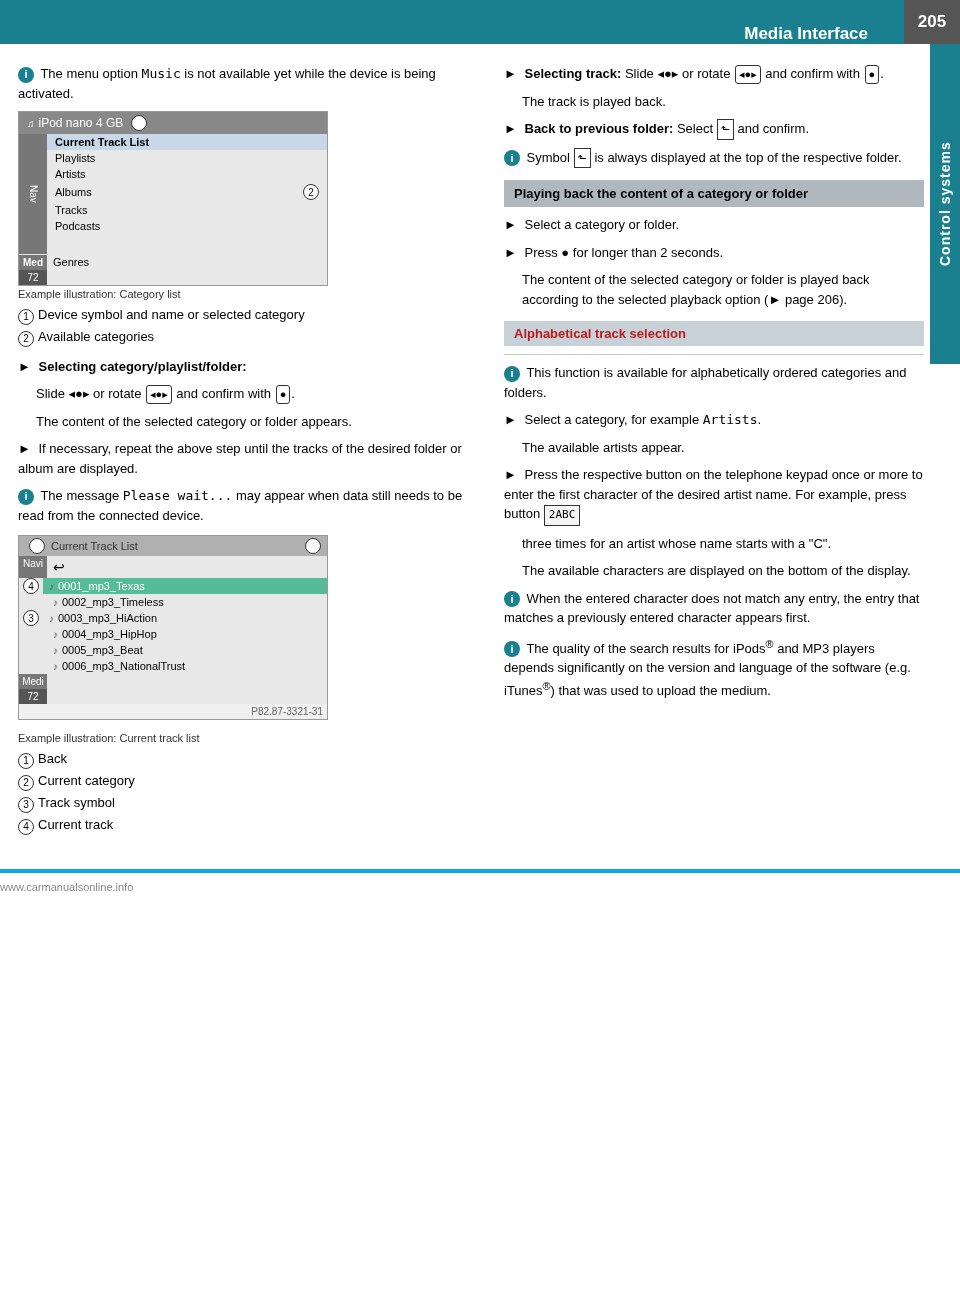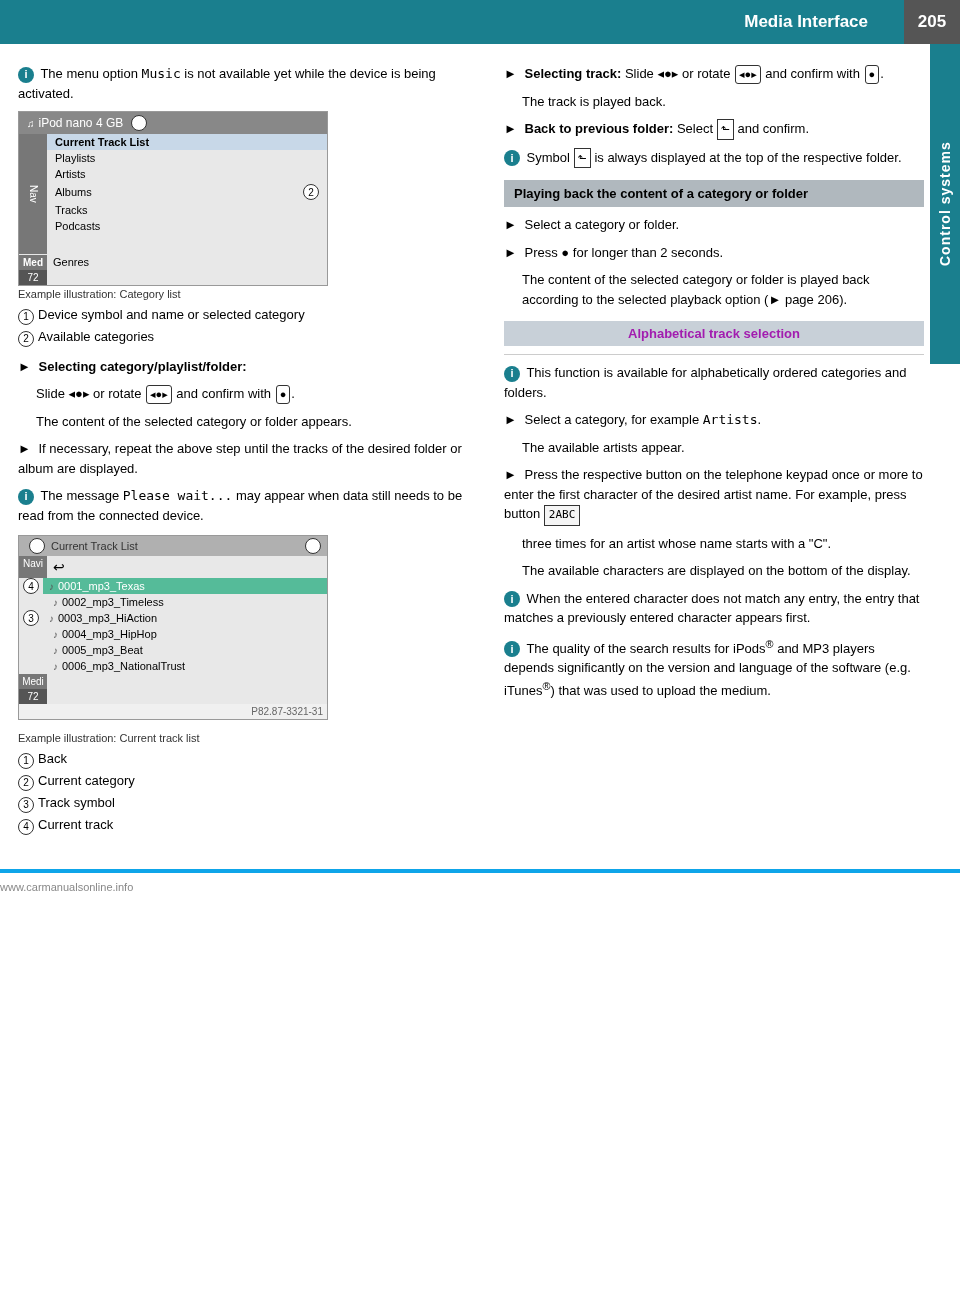--- a/index.html
+++ b/index.html
@@ -10,21 +10,21 @@
       width: 960px;
       min-height: 1302px;
       position: relative;
     }
 
     
     .header-bar {
       background: #1a7f8e;
       height: 44px;
       display: flex;
-      align-items: center;
+      align-items: flex-end;
       justify-content: flex-end;
       padding-right: 0;
     }
     .header-title {
       color: #fff;
       font-size: 17px;
       font-weight: bold;
       margin-right: 20px;
       flex: 1;
       text-align: right;
@@ -206,26 +206,25 @@
       background: #b0b8be;
       color: #000;
       font-weight: bold;
       font-size: 13px;
       padding: 6px 10px;
       margin: 12px 0 8px 0;
     }
 
     .section-heading-alt {
       background: #c8d0d8;
-      color: #a21caf;
+      color: #b91c1c;
       font-weight: bold;
       font-size: 13px;
       padding: 5px 10px;
       margin: 12px 0 8px 0;
-      text-align: center;
     }
 
     .bold { font-weight: bold; }
     .mono { font-family: monospace; }
 
     .circle-num {
       display: inline-flex;
       align-items: center;
       justify-content: center;
       width: 16px;

